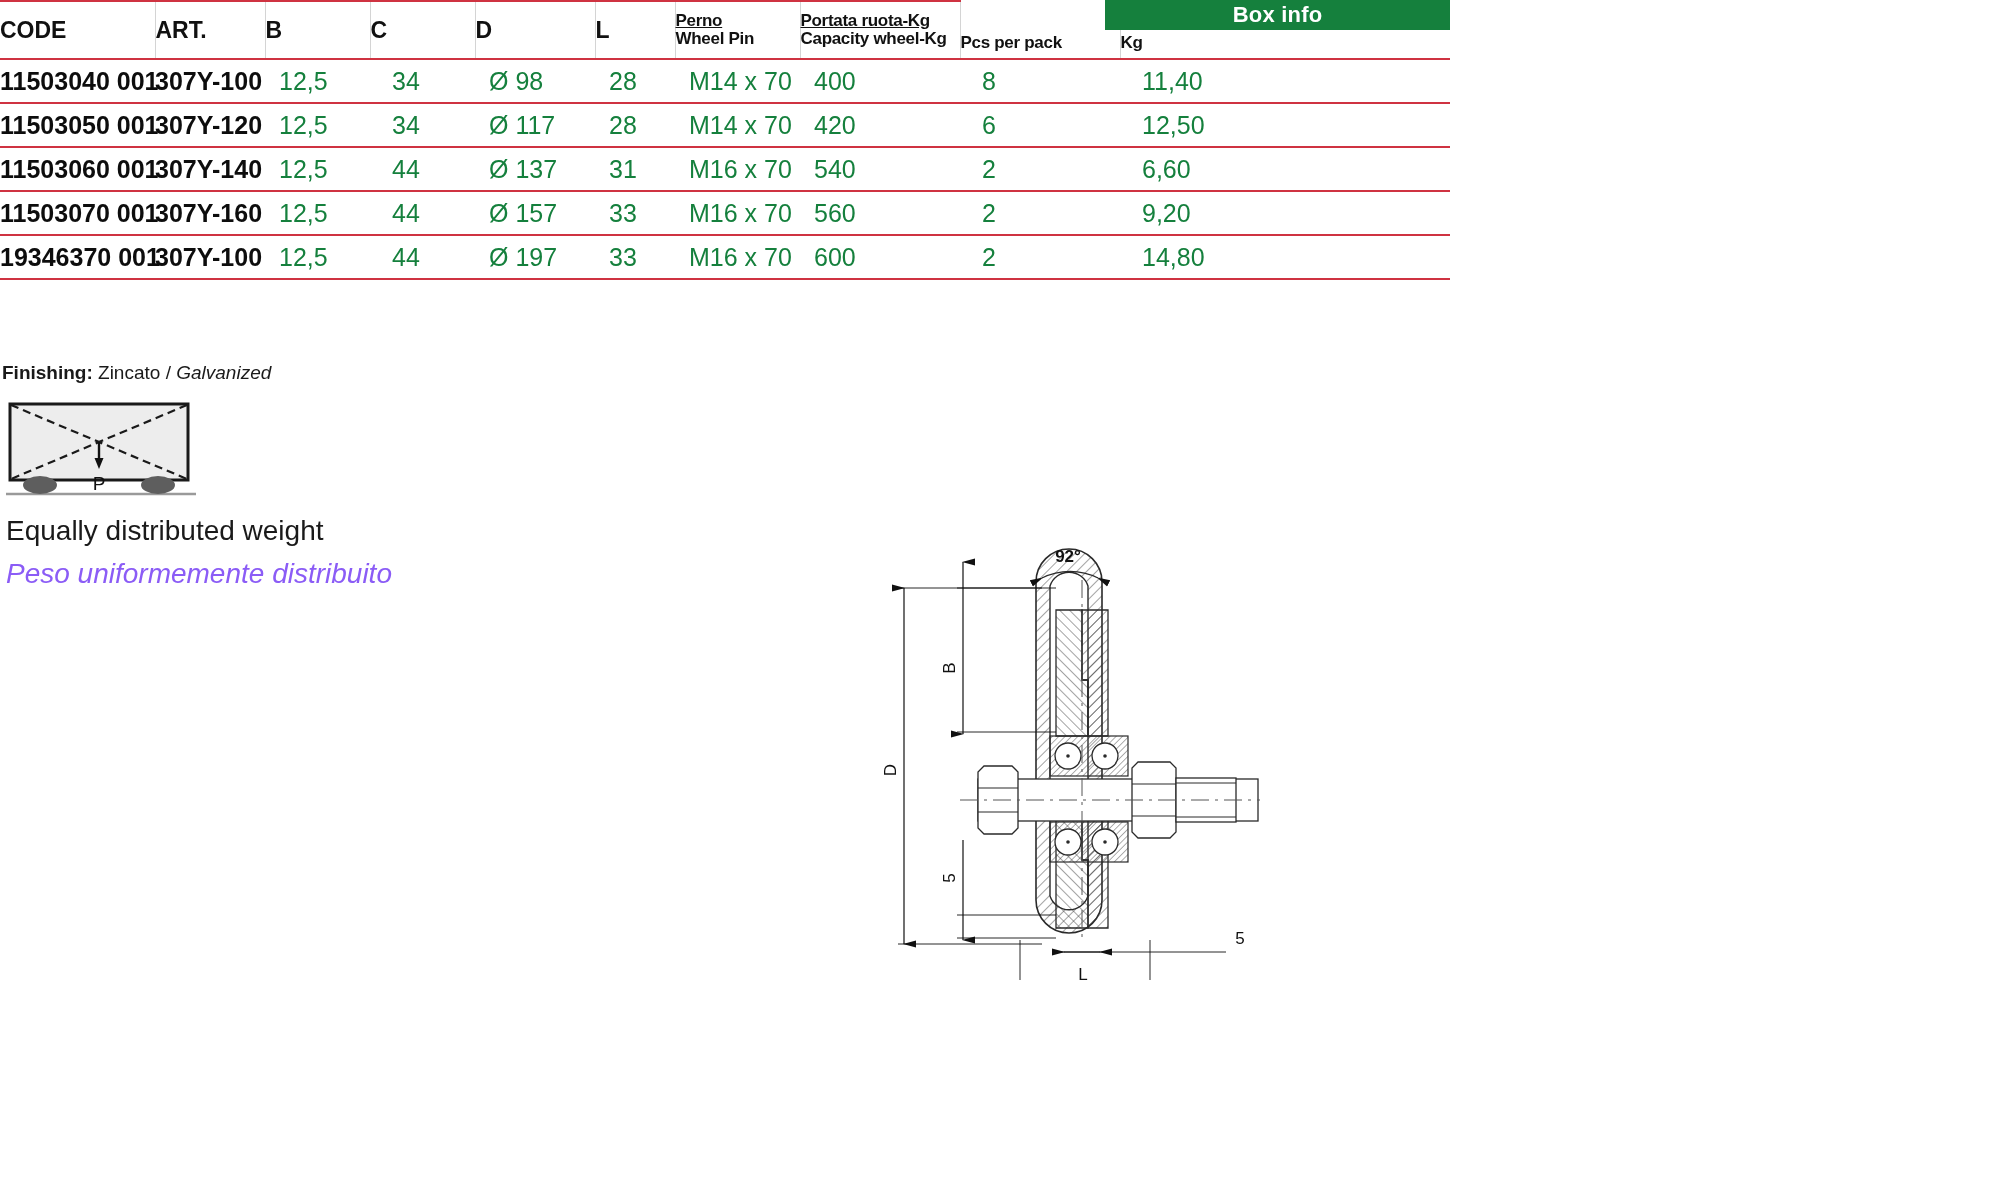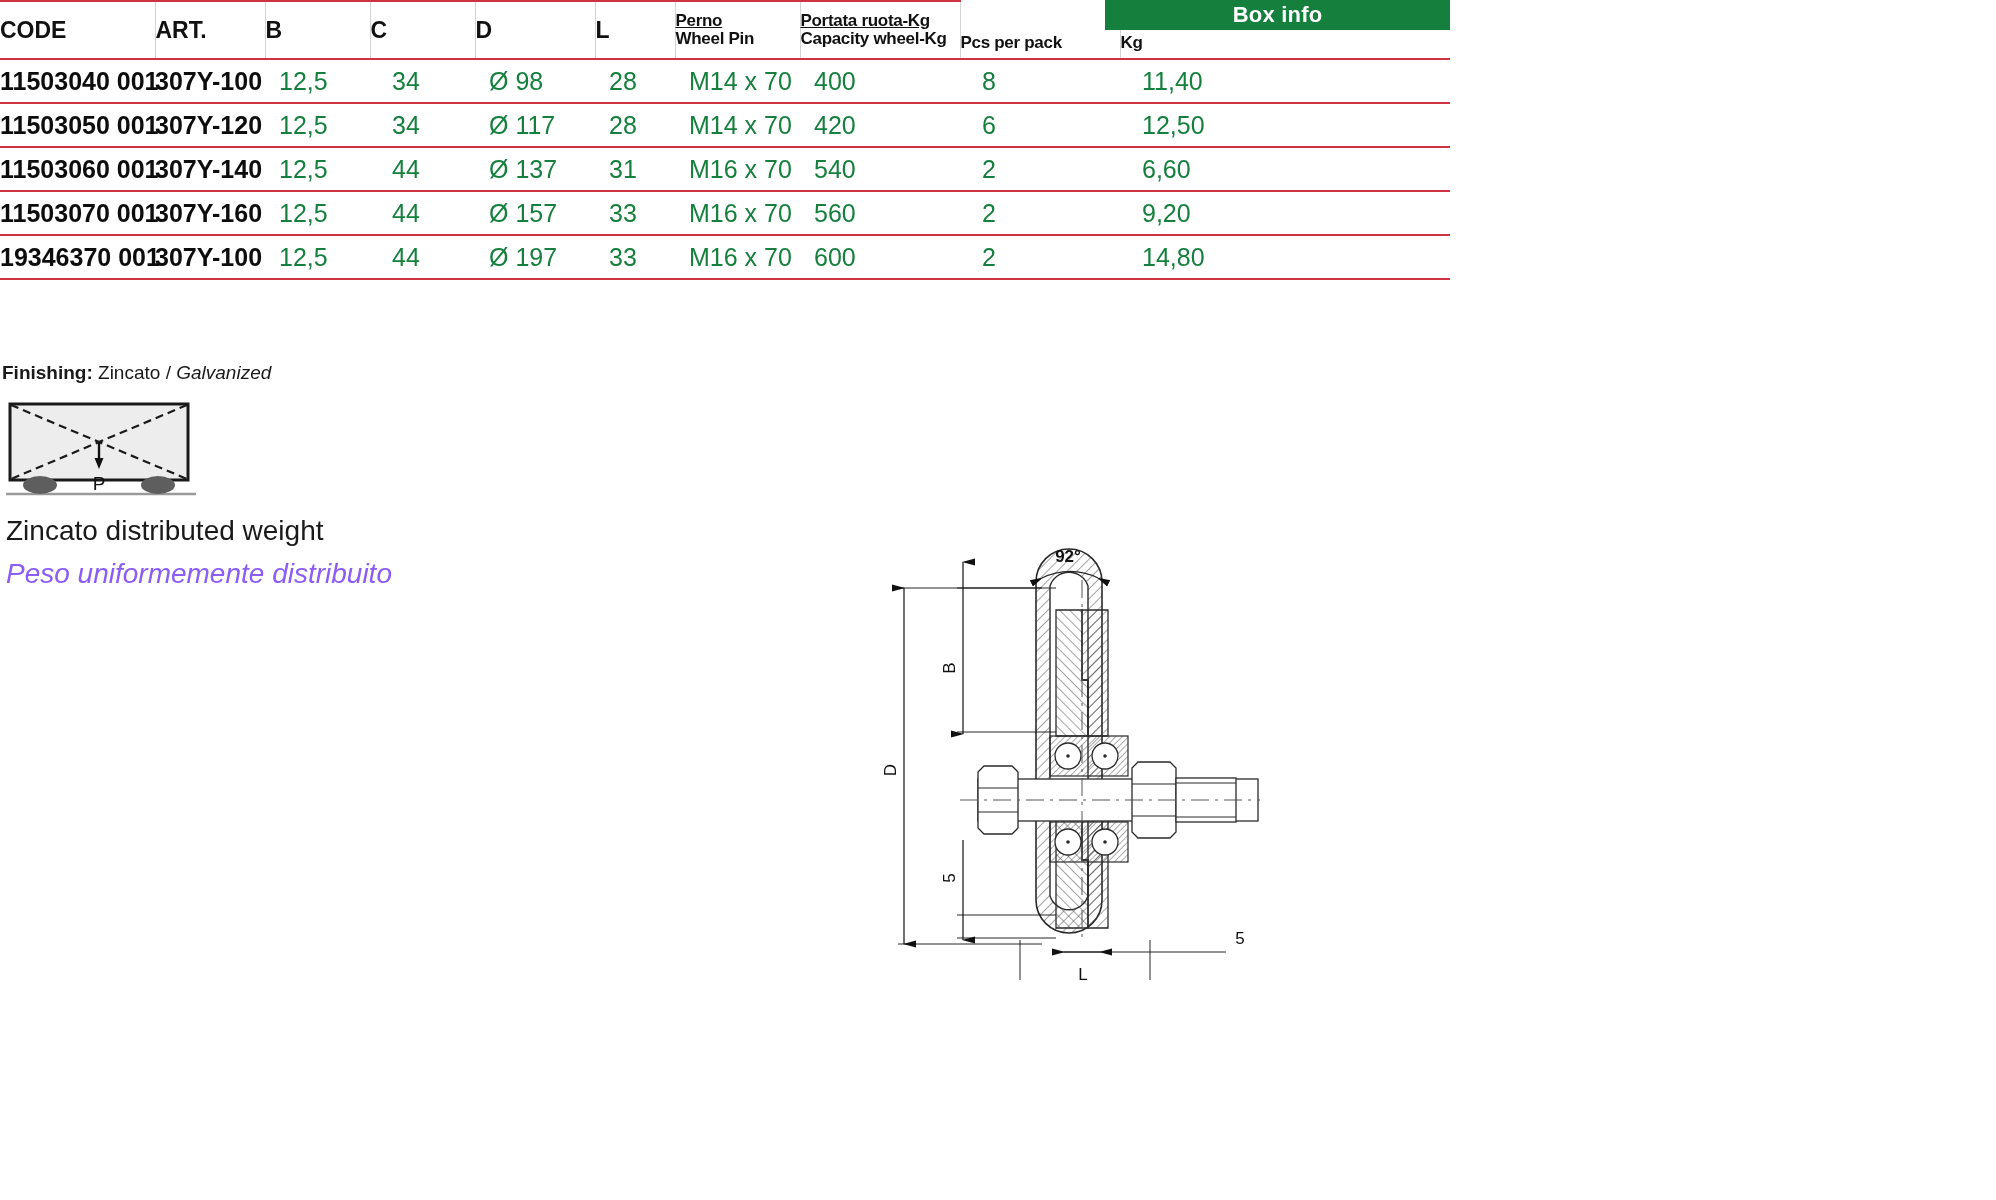--- a/index.html
+++ b/index.html
@@ -292,21 +292,21 @@
 
     <line x1="0" y1="94" x2="190" y2="94" stroke="#9a9a9a" stroke-width="2.5"></line>
 
     <ellipse cx="34" cy="85" rx="17" ry="9" fill="#5e5e5e"></ellipse>
     <ellipse cx="152" cy="85" rx="17" ry="9" fill="#5e5e5e"></ellipse>
 
     <text x="93" y="90" text-anchor="middle" font-family="Liberation Sans, sans-serif" font-size="19" fill="#111111">P</text>
   </svg>
 </div>
 
-<div class="load-caption-en">Zincato distributed weight</div>
+<div class="load-caption-en">Equally distributed weight</div>
 <div class="load-caption-it">Peso uniformemente distribuito</div>
 
 <div class="tech-drawing">
   <svg width="600" height="440" viewBox="0 0 600 440">
     <defs>
       <pattern id="hatchR" width="7" height="7" patternTransform="rotate(45)" patternUnits="userSpaceOnUse">
         <line x1="0" y1="0" x2="0" y2="7" stroke="#333" stroke-width="0.9"></line>
       </pattern>
       <pattern id="hatchL" width="7" height="7" patternTransform="rotate(-45)" patternUnits="userSpaceOnUse">
         <line x1="0" y1="0" x2="0" y2="7" stroke="#333" stroke-width="0.9"></line>

